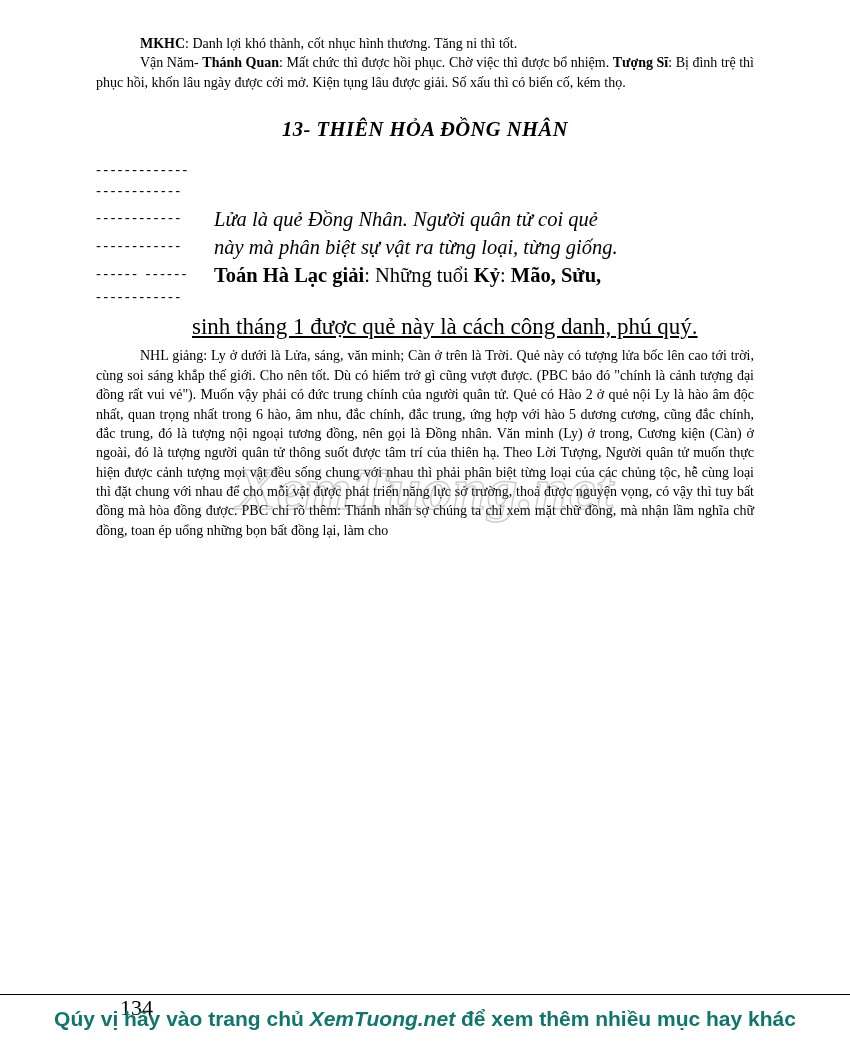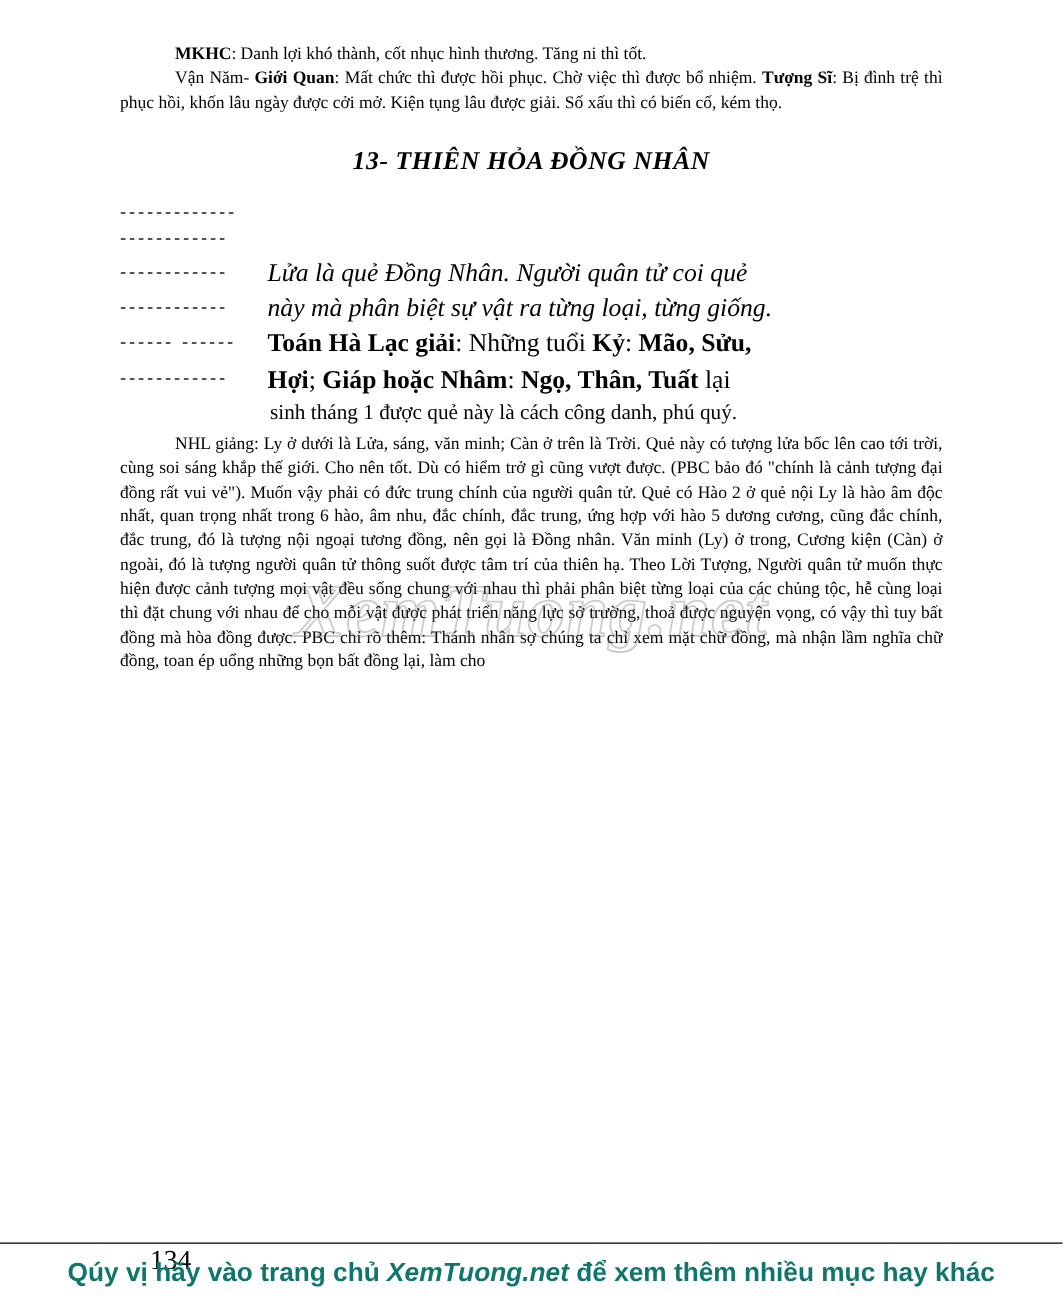--- a/index.html
+++ b/index.html
@@ -95,24 +95,25 @@
     font-size: 15px;
     letter-spacing: 2.2px;
     color: #111;
     transform: translateY(-3px);
   }
   .leader-text {
     flex: 1 1 auto;
   }
 
   .after-leader {
-    margin-left: 120px;
-    font-size: 17px;
+    margin-left: 96px;
+    font-size: 23px;
     line-height: 1.385;
     text-align: justify;
+    text-decoration: underline;
   }
 
   
   .footer-rule {
     position: absolute;
     left: 0;
     right: 0;
     bottom: 54px;
     border-top: 1px solid #000;
     width: 850px;
@@ -147,21 +148,21 @@
 <body>
 
 <div class="page">
 
   <div class="watermark">XemTuong.net</div>
 
   <div class="body-text">
 
     <p class="indent"><span class="b">MKHC</span><span>: Danh lợi khó thành, cốt nhục hình thương. Tăng ni thì tốt.</span></p>
 
-    <p class="indent"><span>Vận Năm- </span><span class="b">Giới Quan</span><span>: Mất chức thì được hồi phục. Chờ việc thì được bổ nhiệm. </span><span class="b">Tượng Sĩ</span><span>: Bị đình trệ thì phục hồi, khốn lâu ngày được cởi mở. Kiện tụng lâu được giải. Số xấu thì có biến cố, kém thọ.</span></p>
+    <p class="indent"><span>Vận Năm- </span><span class="b">Thánh Quan</span><span>: Mất chức thì được hồi phục. Chờ việc thì được bổ nhiệm. </span><span class="b">Tượng Sĩ</span><span>: Bị đình trệ thì phục hồi, khốn lâu ngày được cởi mở. Kiện tụng lâu được giải. Số xấu thì có biến cố, kém thọ.</span></p>
 
   </div>
 
   <div class="section-heading">13- THIÊN HỎA ĐỒNG NHÂN</div>
 
   <div class="leader-block">
 
     <div class="leader-row">
       <span class="leader">-------------</span>
     </div>
@@ -180,21 +181,20 @@
       <span class="leader-text i">này mà phân biệt sự vật ra từng loại, từng giống.</span>
     </div>
 
     <div class="leader-row">
       <span class="leader">------  ------</span>
       <span class="leader-text"><span class="b">Toán Hà Lạc giải</span><span>: Những tuổi </span><span class="b">Kỷ</span><span>: </span><span class="b">Mão, Sửu,</span></span>
     </div>
 
     <div class="leader-row">
       <span class="leader">------------</span>
-      <span class="leader-text"><span class="b">Hợi</span><span>; </span><span class="b">Giáp hoặc Nhâm</span><span>: </span><span class="b">Ngọ, Thân, Tuất</span><span> lại</span></span>
     </div>
 
     <div class="after-leader">sinh tháng 1 được quẻ này là cách công danh, phú quý.</div>
 
   </div>
 
   <div class="body-text" style="margin-top:4px;">
     <p class="indent">NHL giảng: Ly ở dưới là Lửa, sáng, văn minh; Càn ở trên là Trời. Quẻ này có tượng lửa bốc lên cao tới trời, cùng soi sáng khắp thế giới. Cho nên tốt. Dù có hiểm trở gì cũng vượt được. (PBC bảo đó "chính là cảnh tượng đại đồng rất vui vẻ"). Muốn vậy phải có đức trung chính của người quân tử. Quẻ có Hào 2 ở quẻ nội Ly là hào âm độc nhất, quan trọng nhất trong 6 hào, âm nhu, đắc chính, đắc trung, ứng hợp với hào 5 dương cương, cũng đắc chính, đắc trung, đó là tượng nội ngoại tương đồng, nên gọi là Đồng nhân. Văn minh (Ly) ở trong, Cương kiện (Càn) ở ngoài, đó là tượng người quân tử thông suốt được tâm trí của thiên hạ. Theo Lời Tượng, Người quân tử muốn thực hiện được cảnh tượng mọi vật đều sống chung với nhau thì phải phân biệt từng loại của các chủng tộc, hễ cùng loại thì đặt chung với nhau để cho mỗi vật được phát triển năng lực sở trường, thoả được nguyện vọng, có vậy thì tuy bất đồng mà hòa đồng được. PBC chỉ rõ thêm: Thánh nhân sợ chúng ta chỉ xem mặt chữ đồng, mà nhận lầm nghĩa chữ đồng, toan ép uổng những bọn bất đồng lại, làm cho</p>
   </div>
 

